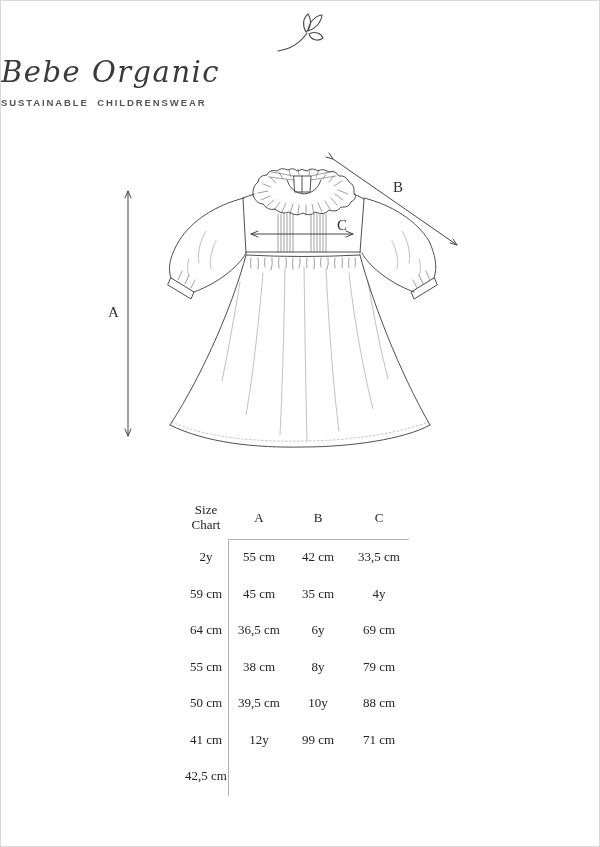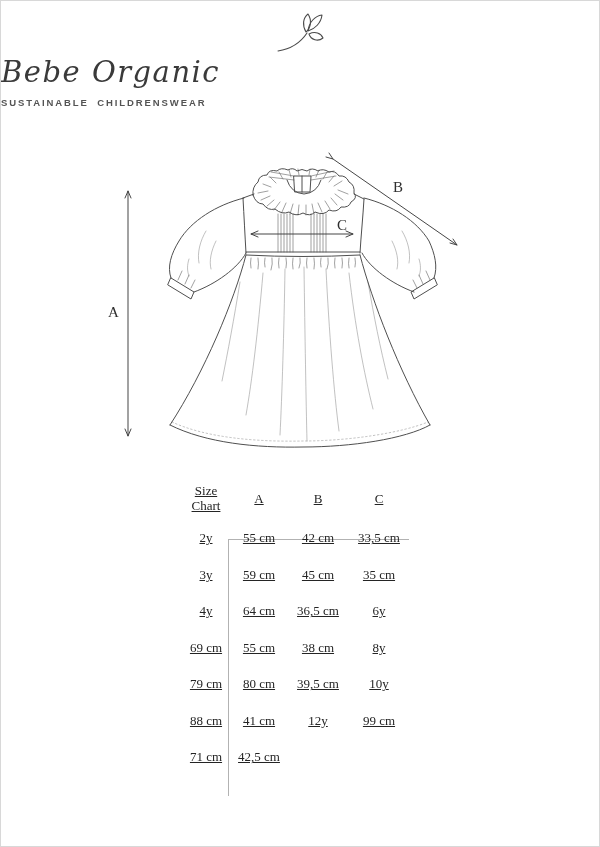--- a/index.html
+++ b/index.html
@@ -23,24 +23,23 @@
   .drawing-svg { position:absolute; left:0; top:0; width:600px; height:847px; }
   .dim-label {
     position:absolute; font-family:"Liberation Serif", serif;
     font-size:15px; color:#2e2e2e; line-height:1;
   }
   .label-a { left:107px; top:304px; }
   .label-b { left:392px; top:179px; }
   .label-c { left:336px; top:217px; }
   
   .size-table {
-    position:absolute; left:175px; top:477px;
+    position:absolute; left:175px; top:496px;
     display:grid; grid-template-columns:60px 46px 72px 50px;
     grid-template-rows:42px repeat(7, 36.5px);
-    text-decoration:underline;
   }
   .cell {
     display:flex; align-items:center; justify-content:center;
     font-size:13px; color:#242424; white-space:nowrap;
   }
   .head-size span { display:block; width:38px; white-space:normal; text-align:center; line-height:1.15; }
   .tline-v { position:absolute; left:227px; top:538px; width:1px; height:257px; background:#b2b2b2; }
   .tline-h { position:absolute; left:227px; top:538px; width:181px; height:1px; background:#b2b2b2; }
 </style>
 </head>
@@ -138,37 +137,36 @@
       </div>
     <div class="cell">A</div>
     <div class="cell">B</div>
     <div class="cell">C</div>
 
     <div class="cell">2y</div>
     <div class="cell">55 cm</div>
     <div class="cell">42 cm</div>
     <div class="cell">33,5 cm</div>
 
-    <div class="cell">3y</div>
     <div class="cell">59 cm</div>
     <div class="cell">45 cm</div>
     <div class="cell">35 cm</div>
 
     <div class="cell">4y</div>
     <div class="cell">64 cm</div>
     <div class="cell">36,5 cm</div>
 
     <div class="cell">6y</div>
     <div class="cell">69 cm</div>
     <div class="cell">55 cm</div>
     <div class="cell">38 cm</div>
 
     <div class="cell">8y</div>
     <div class="cell">79 cm</div>
-    <div class="cell">80 cm</div>
+    <div class="cell">50 cm</div>
     <div class="cell">39,5 cm</div>
 
     <div class="cell">10y</div>
     <div class="cell">88 cm</div>
     <div class="cell">41 cm</div>
 
     <div class="cell">12y</div>
     <div class="cell">99 cm</div>
     <div class="cell">71 cm</div>
     <div class="cell">42,5 cm</div>

